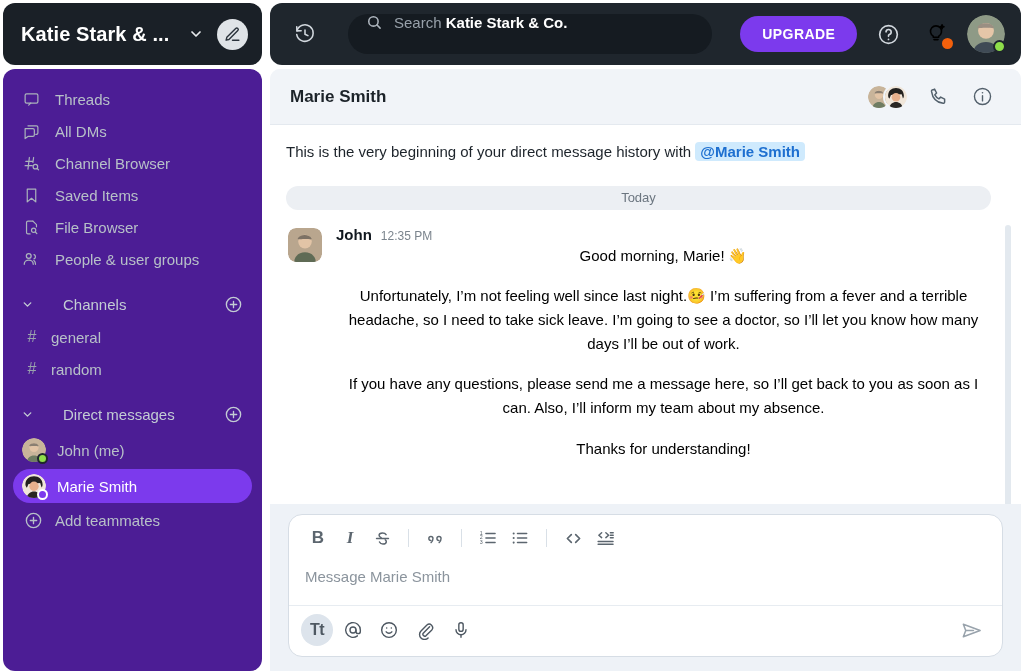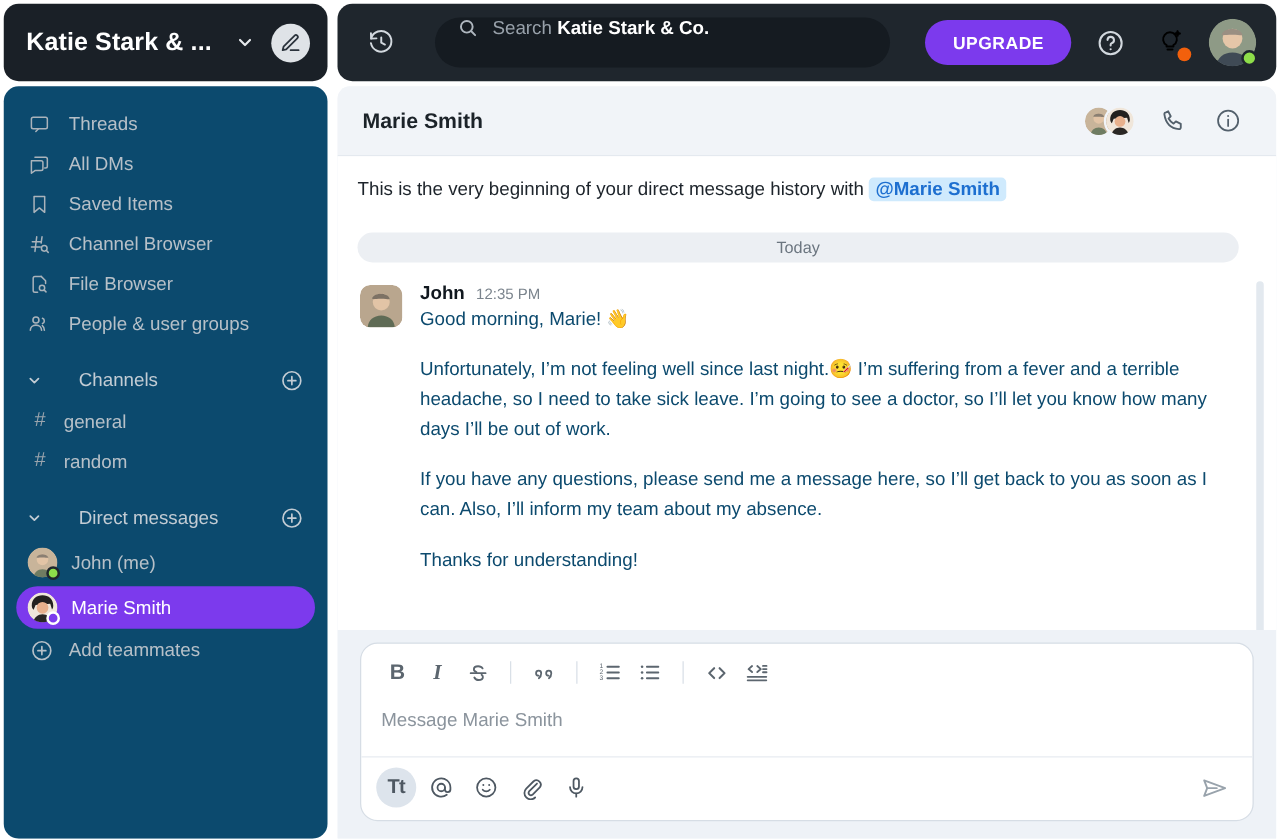--- a/index.html
+++ b/index.html
@@ -21,21 +21,21 @@
   }
   .ws-title { color:#fff; font-size: 20px; font-weight: bold; letter-spacing: .1px; white-space: nowrap;
               overflow:hidden; text-overflow: ellipsis; flex: 1 1 auto; }
   .ws-chevron { color:#e6e9ec; width: 22px; display:flex; align-items:center; justify-content:center; flex:0 0 auto;}
   .ws-compose {
     width: 31px; height: 31px; border-radius: 50%; background:#dfe3e7;
     display:flex; align-items:center; justify-content:center; flex:0 0 auto; margin-left:4px;
   }
 
   .sidebar {
-    flex: 1 1 auto; background:#0c4a6e; border-radius: 12px;
+    flex: 1 1 auto; background:#4c1d95; border-radius: 12px;
     padding: 14px 10px 10px 10px; overflow: hidden;
   }
   .nav-item {
     display:flex; align-items:center; gap: 14px; height: 32px;
     padding: 0 8px; border-radius: 8px; color:#b7c0c8; font-size: 15px;
   }
   .nav-item .ic { width: 20px; display:flex; align-items:center; justify-content:center; flex:0 0 auto; color:#aab3bb;}
   .nav-label { white-space:nowrap; }
 
   .section-head {
@@ -108,21 +108,21 @@
   .mention { background:#cfeafd; color:#1d6fd0; border-radius: 4px; padding: 1px 5px; font-weight: bold; }
   .day-divider { margin: 22px 0 16px 0; background:#eceff3; border-radius: 16px; height: 24px;
                  display:flex; align-items:center; justify-content:center; color:#6b757f; font-size: 13px; }
   .msg { display:flex; gap: 14px; padding-left: 2px; }
   .msg-avatar { width: 34px; height:34px; border-radius: 8px; flex:0 0 auto; margin-top: 2px; overflow:hidden;}
   .msg-avatar .face { width:34px; height:34px; display:block; border-radius:8px; }
   .msg-body { flex: 1 1 auto; min-width: 0; }
   .msg-meta { display:flex; align-items:baseline; gap: 9px; margin-bottom: 1px; }
   .msg-author { font-size: 15px; font-weight: bold; color:#11181f; }
   .msg-time { font-size: 12px; color:#7b848d; }
-  .msg-p { font-size: 15px; color:#0c4a6e; line-height: 1.58; margin-bottom: 17px; max-width: 672px; }
+  .msg-p { font-size: 15px; color:#000000; line-height: 1.58; margin-bottom: 17px; max-width: 672px; text-align: center; }
   .msg-p:last-child { margin-bottom: 16px; }
   .scroll-track { position:absolute; right: 10px; top: 100px; width: 6px; height: 330px;
                   background:#e3e9ef; border-radius: 3px; }
 
   .composer-wrap { flex:0 0 auto; background:#eef2f7; padding: 10px 18px 14px 18px; }
   .composer { background:#fff; border: 1px solid #d6dde5; border-radius: 14px; overflow:hidden; }
   .fmt-bar { display:flex; align-items:center; gap: 2px; padding: 9px 12px 8px 14px; }
   .fmt-btn { width: 30px; height: 28px; display:flex; align-items:center; justify-content:center; color:#5c666f; }
   .fmt-sep { width: 1px; height: 18px; background:#d9e0e7; margin: 0 9px; }
   .fmt-b { font-size: 17px; font-weight: bold; }
@@ -174,35 +174,35 @@
               <path d="M7 4h12a2 2 0 0 1 2 2v8a2 2 0 0 1-2 2h-1"></path>
               <path d="M3 8h11a2 2 0 0 1 2 2v7a2 2 0 0 1-2 2H7l-4 3Z"></path>
             </svg>
         </span>
         <span class="nav-label">All DMs</span>
       </div>
 
       <div class="nav-item">
         <span class="ic">
           <svg width="17" height="17" viewBox="0 0 24 24" fill="none" stroke="currentColor" stroke-width="1.7" stroke-linecap="round" stroke-linejoin="round">
-              <path d="M6 3h12v18l-6-5-6 5Z"></path>
-            </svg>
-        </span>
-        <span class="nav-label">Saved Items</span>
+              <path d="M4 9h10M3 15h10M9 3.5 7 20M15 3.5l-1 7"></path>
+              <circle cx="17.5" cy="16.5" r="3.2"></circle>
+              <path d="m20 19 2 2"></path>
+            </svg>
+        </span>
+        <span class="nav-label">Channel Browser</span>
       </div>
 
       <div class="nav-item">
         <span class="ic">
           <svg width="17" height="17" viewBox="0 0 24 24" fill="none" stroke="currentColor" stroke-width="1.7" stroke-linecap="round" stroke-linejoin="round">
-              <path d="M4 9h10M3 15h10M9 3.5 7 20M15 3.5l-1 7"></path>
-              <circle cx="17.5" cy="16.5" r="3.2"></circle>
-              <path d="m20 19 2 2"></path>
-            </svg>
-        </span>
-        <span class="nav-label">Channel Browser</span>
+              <path d="M6 3h12v18l-6-5-6 5Z"></path>
+            </svg>
+        </span>
+        <span class="nav-label">Saved Items</span>
       </div>
 
       <div class="nav-item">
         <span class="ic">
           <svg width="17" height="17" viewBox="0 0 24 24" fill="none" stroke="currentColor" stroke-width="1.7" stroke-linecap="round" stroke-linejoin="round">
               <path d="M14 3H7a2 2 0 0 0-2 2v14a2 2 0 0 0 2 2h3"></path>
               <path d="M14 3l5 5v3"></path>
               <circle cx="15" cy="16" r="3"></circle>
               <path d="m17.5 18.5 2 2"></path>
             </svg>

